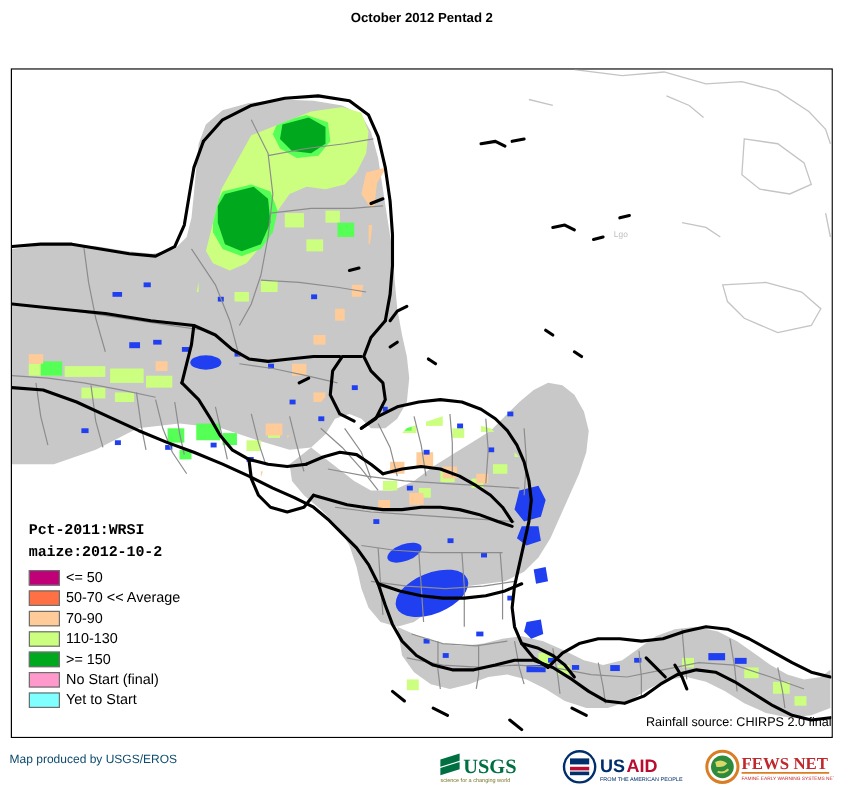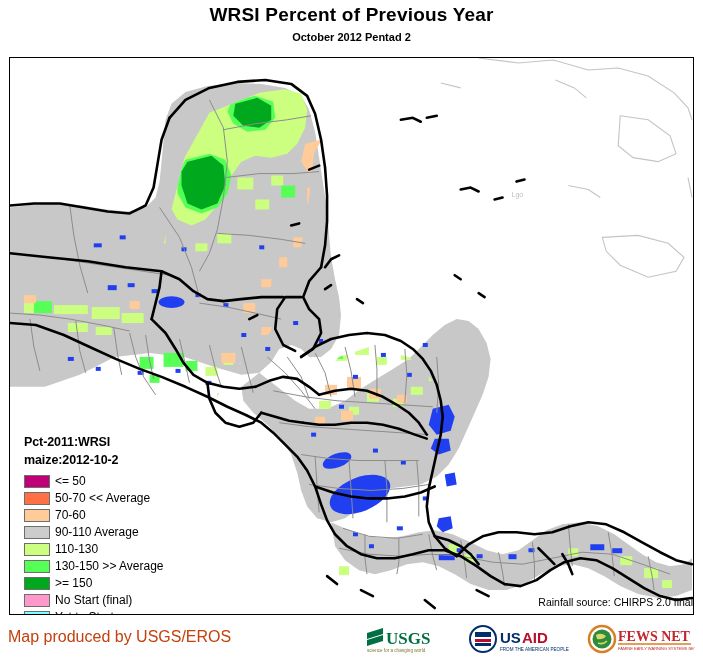--- a/index.html
+++ b/index.html
@@ -12,41 +12,40 @@
   #main-title{font-size:19px;font-weight:bold;color:#000;letter-spacing:.2px;line-height:22px;}
   #sub-title{font-size:11px;font-weight:bold;color:#000;line-height:20px;margin-top:1px;}
 
   #map-frame{
     position:absolute;left:9px;top:57px;width:685px;height:558px;
     border:1.5px solid #000;background:#ffffff;box-sizing:border-box;overflow:hidden;
   }
   #map-svg{position:absolute;left:0;top:0;width:100%;height:100%;display:block;}
 
   #legend{position:absolute;left:14px;top:375px;width:190px;z-index:6;}
-  .legend-head{font-size:12.5px;font-weight:bold;color:#000;line-height:18px;letter-spacing:-.1px;}
+  .legend-head{font-size:12.5px;font-weight:bold;color:#000;line-height:18px;letter-spacing:-.1px;font-family:Liberation Mono, monospace;}
   #legend-rows{margin-top:4px;}
   .legend-row{display:flex;align-items:center;height:16px;margin-bottom:1px;}
   .legend-swatch{width:26px;height:13px;border:1px solid #6e6e6e;box-sizing:border-box;flex:0 0 auto;}
   .legend-label{font-size:12px;color:#000;margin-left:5px;white-space:nowrap;line-height:13px;}
 
   #rain-source{
     position:absolute;left:0;right:0;bottom:6px;text-align:right;
     font-size:10.5px;color:#000;z-index:6;
   }
 
   #footer{position:absolute;left:0;top:620px;width:703px;height:42px;}
-  #produced-by{position:absolute;left:8px;top:8px;font-size:16px;color:#c2410c;}
+  #produced-by{position:absolute;left:8px;top:8px;font-size:10px;color:#0c4a6e;}
   #logos{position:absolute;right:8px;top:2px;display:flex;align-items:center;gap:7px;}
   .logo{height:34px;display:flex;align-items:flex-end;}
 </style>
 </head>
 <body>
 
 <div id="title-block">
-  <div id="main-title">WRSI Percent of Previous Year</div>
   <div id="sub-title">October 2012 Pentad 2</div>
 </div>
 
 <div id="map-frame">
 
   <svg id="map-svg" viewBox="0 0 685 558" preserveAspectRatio="none">
     <defs>
       <clipPath id="clipLand">
         <path d="M 0,195 L 20,192 L 60,190 L 110,195 L 150,205 L 160,160 L 175,100 L 200,55 L 250,35 L 300,28 L 330,40 L 320,70 L 305,95 L 300,140 L 292,190 L 280,235 L 265,270 L 240,300 L 215,320 L 205,350 L 230,360 L 270,352 L 300,330 L 330,300 L 360,290 L 400,300 L 430,330 L 450,370 L 470,420 L 500,455 L 540,460 L 580,440 L 620,435 L 660,445 L 685,455 L 685,558 L 0,558 Z"></path>
       </clipPath>
@@ -348,33 +347,25 @@
       <div class="legend-row">
         <span class="legend-swatch" style="background: rgb(191, 0, 119);"></span>
         <span class="legend-label">&lt;= 50</span>
       </div>
       <div class="legend-row">
         <span class="legend-swatch" style="background: rgb(255, 112, 69);"></span>
         <span class="legend-label">50-70 &lt;&lt; Average</span>
       </div>
       <div class="legend-row">
         <span class="legend-swatch" style="background: rgb(255, 204, 153);"></span>
-        <span class="legend-label">70-60</span>
-      </div>
-      <div class="legend-row">
-        <span class="legend-swatch" style="background: rgb(204, 204, 204);"></span>
-        <span class="legend-label">90-110 Average</span>
+        <span class="legend-label">70-90</span>
       </div>
       <div class="legend-row">
         <span class="legend-swatch" style="background: rgb(204, 255, 128);"></span>
         <span class="legend-label">110-130</span>
-      </div>
-      <div class="legend-row">
-        <span class="legend-swatch" style="background: rgb(85, 255, 85);"></span>
-        <span class="legend-label">130-150 &gt;&gt; Average</span>
       </div>
       <div class="legend-row">
         <span class="legend-swatch" style="background: rgb(0, 168, 30);"></span>
         <span class="legend-label">&gt;= 150</span>
       </div>
       <div class="legend-row">
         <span class="legend-swatch" style="background: rgb(255, 153, 204);"></span>
         <span class="legend-label">No Start (final)</span>
       </div>
       <div class="legend-row">

